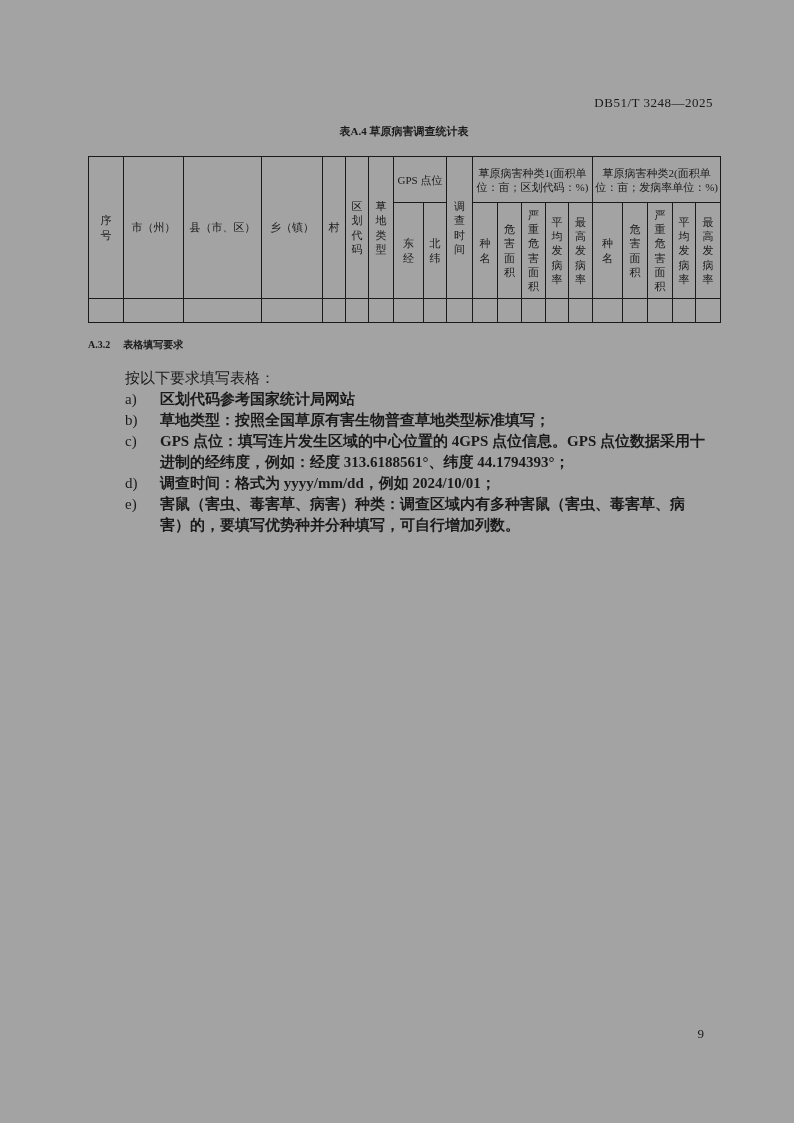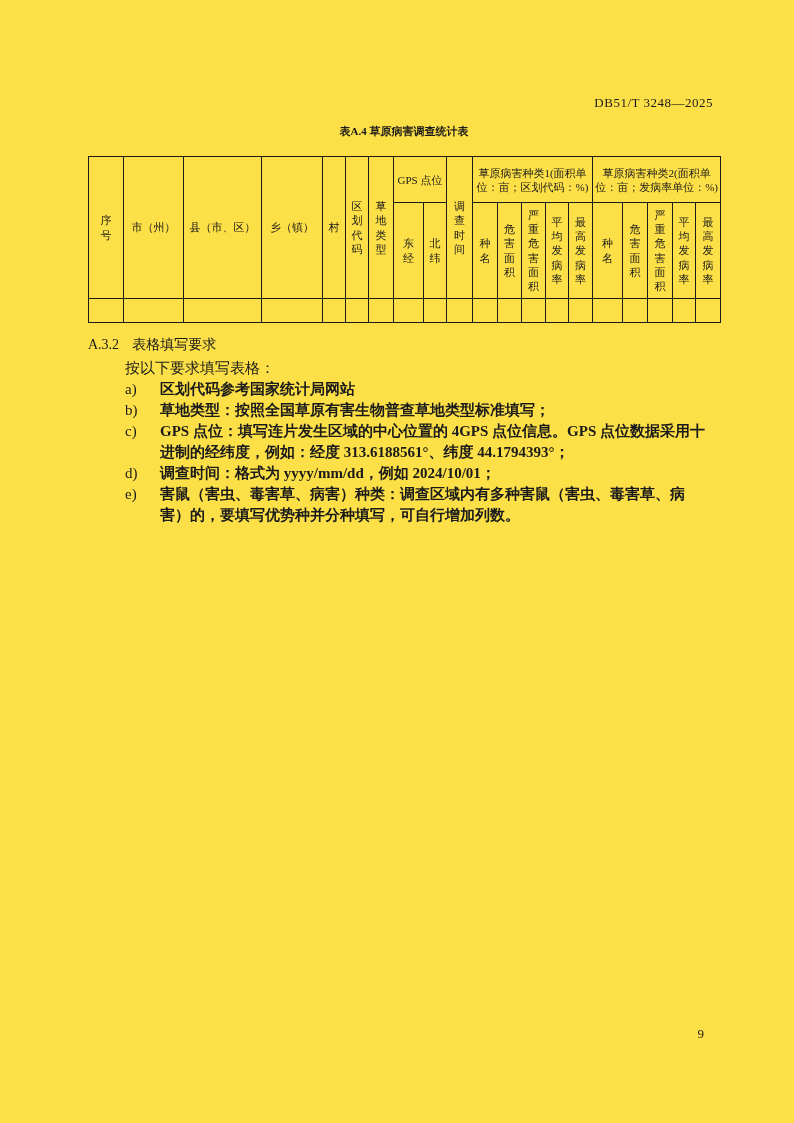--- a/index.html
+++ b/index.html
@@ -2,21 +2,21 @@
 <html><head>
 <meta charset="utf-8">
 <style>
   * { margin: 0; padding: 0; box-sizing: border-box; }
   html, body { background: #e8e8e8; }
   .page {
     position: relative;
     width: 794px;
     height: 1123px;
     margin: 0 auto;
-    background: #fde047;
+    background: #a3a3a3;
     font-family: "Liberation Serif", "DejaVu Serif", serif;
     color: #1a1a1a;
     overflow: hidden;
   }
   .doc-code {
     position: absolute;
     top: 95px;
     right: 81px;
     font-size: 13px;
     letter-spacing: 0.5px;
@@ -65,23 +65,23 @@
     text-align: center;
   }
   .section {
     position: absolute;
     top: 334px;
     left: 88px;
     width: 624px;
     font-size: 15px;
     line-height: 21px;
   }
-  .sec-heading { font-weight: normal; font-size: 14px; }
+  .sec-heading { font-weight: bold; font-size: 10px; }
   .sec-heading .no { margin-right: 13px; }
-  .sec-intro { margin-top: 3px; margin-left: 37px; }
+  .sec-intro { margin-top: 13px; margin-left: 37px; }
   .items { margin-left: 37px; }
   .item { display: flex; align-items: flex-start; }
   .item .lbl { width: 35px; flex: 0 0 35px; }
   .item .txt { flex: 1; font-weight: bold; }
   .item .txt2 { word-break: break-all; }
   .page-number {
     position: absolute;
     top: 1026px;
     right: 90px;
     font-size: 13px;

